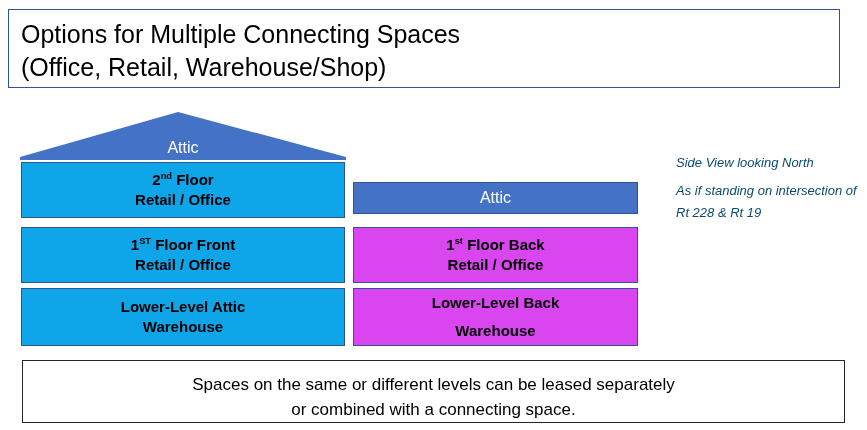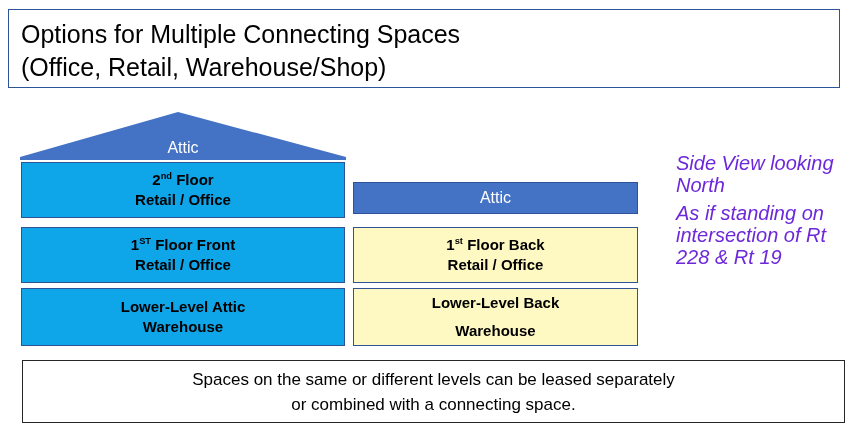--- a/index.html
+++ b/index.html
@@ -88,21 +88,21 @@
     color: #000000;
     white-space: nowrap;
   }
   .box sup {
     font-size: 0.62em;
     vertical-align: super;
     line-height: 0;
   }
 
   .fill-yellow { background: #0ea5e9; }
-  .fill-lightblue { background: #fef9c3; align-items: center; }
+  .fill-lightblue { background: #d946ef; align-items: center; }
   .fill-darkblue { background: #4472C4; }
 
   .attic-box {
     left: 353px;
     top: 166px;
     width: 285px;
     height: 32px;
   }
   .attic-box .ln {
     font-weight: normal;
@@ -118,40 +118,40 @@
 
   
   .side-notes {
     position: absolute;
     left: 676px;
     top: 152px;
     width: 185px;
   }
   .side-note {
     font-style: italic;
-    font-size: 20px;
+    font-size: 13px;
     line-height: 22px;
-    color: #6d28d9;
+    color: #0c4a6e;
   }
   .side-note.second { margin-top: 6px; }
 
   
   .caption-box {
     position: absolute;
     left: 22px;
     top: 360px;
     width: 823px;
     height: 63px;
     box-sizing: border-box;
     border: 1px solid #262626;
     background: #ffffff;
     display: flex;
     flex-direction: column;
     align-items: center;
-    justify-content: center;
+    justify-content: flex-end;
   }
   .caption-line {
     font-size: 17px;
     line-height: 25px;
     color: #000000;
     white-space: nowrap;
   }
 </style>
 </head>
 <body>

